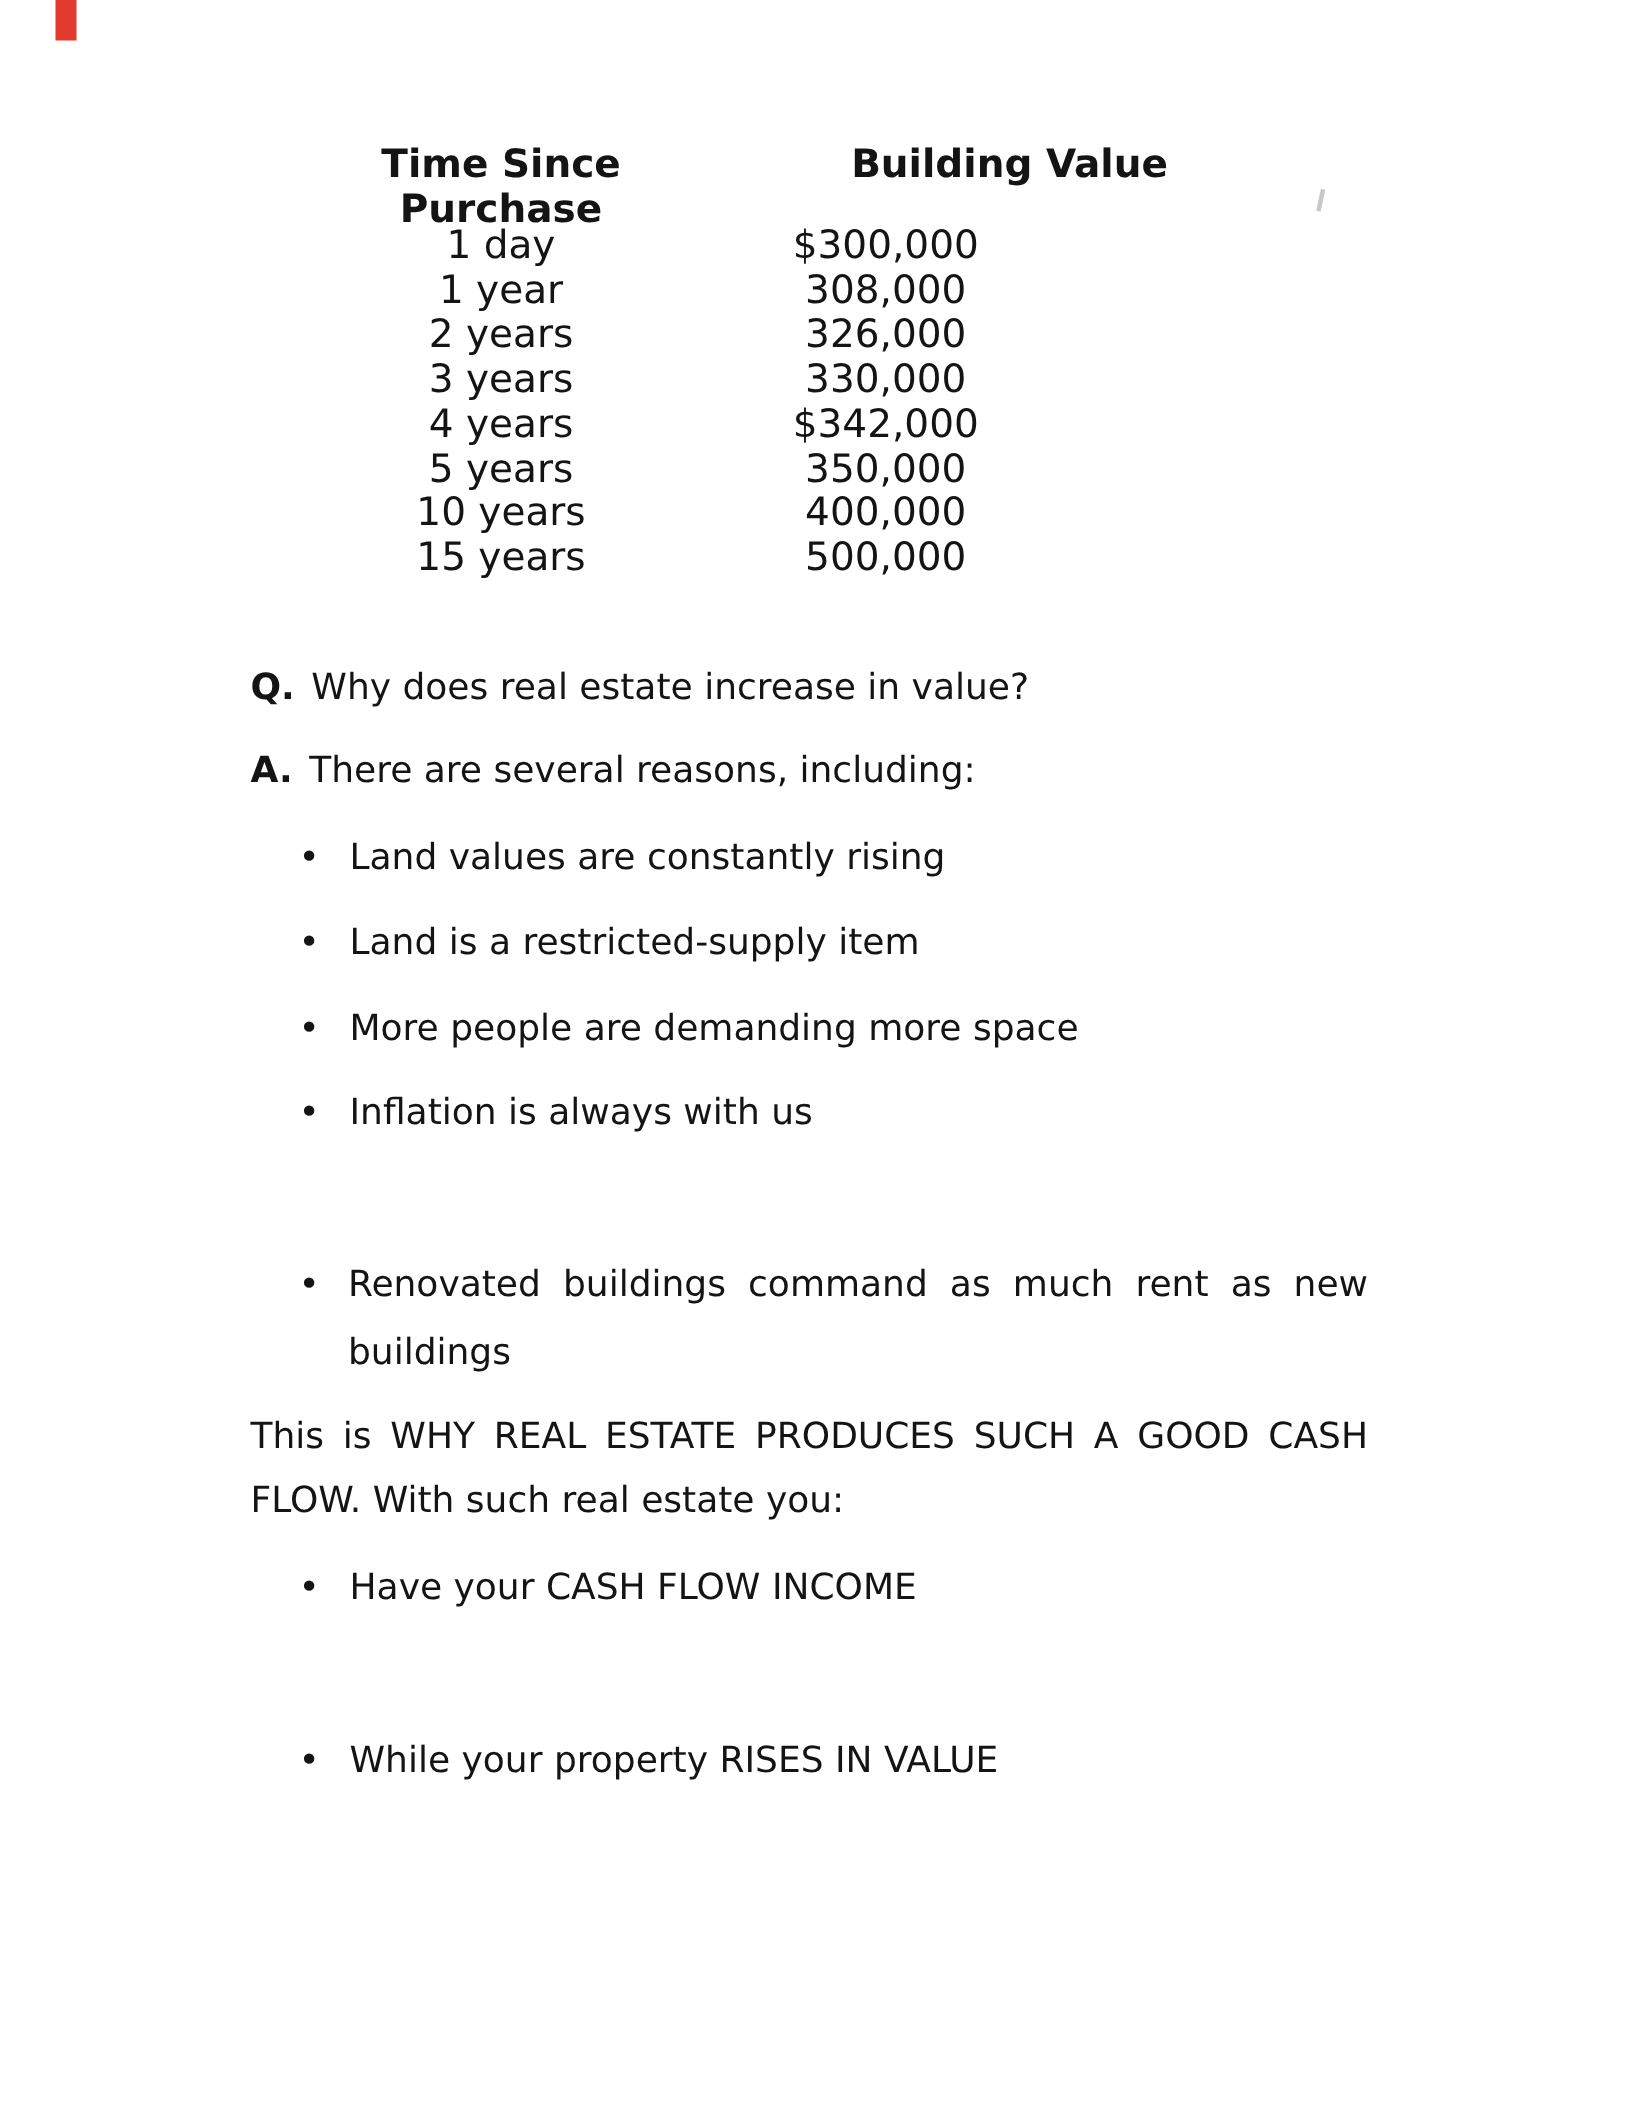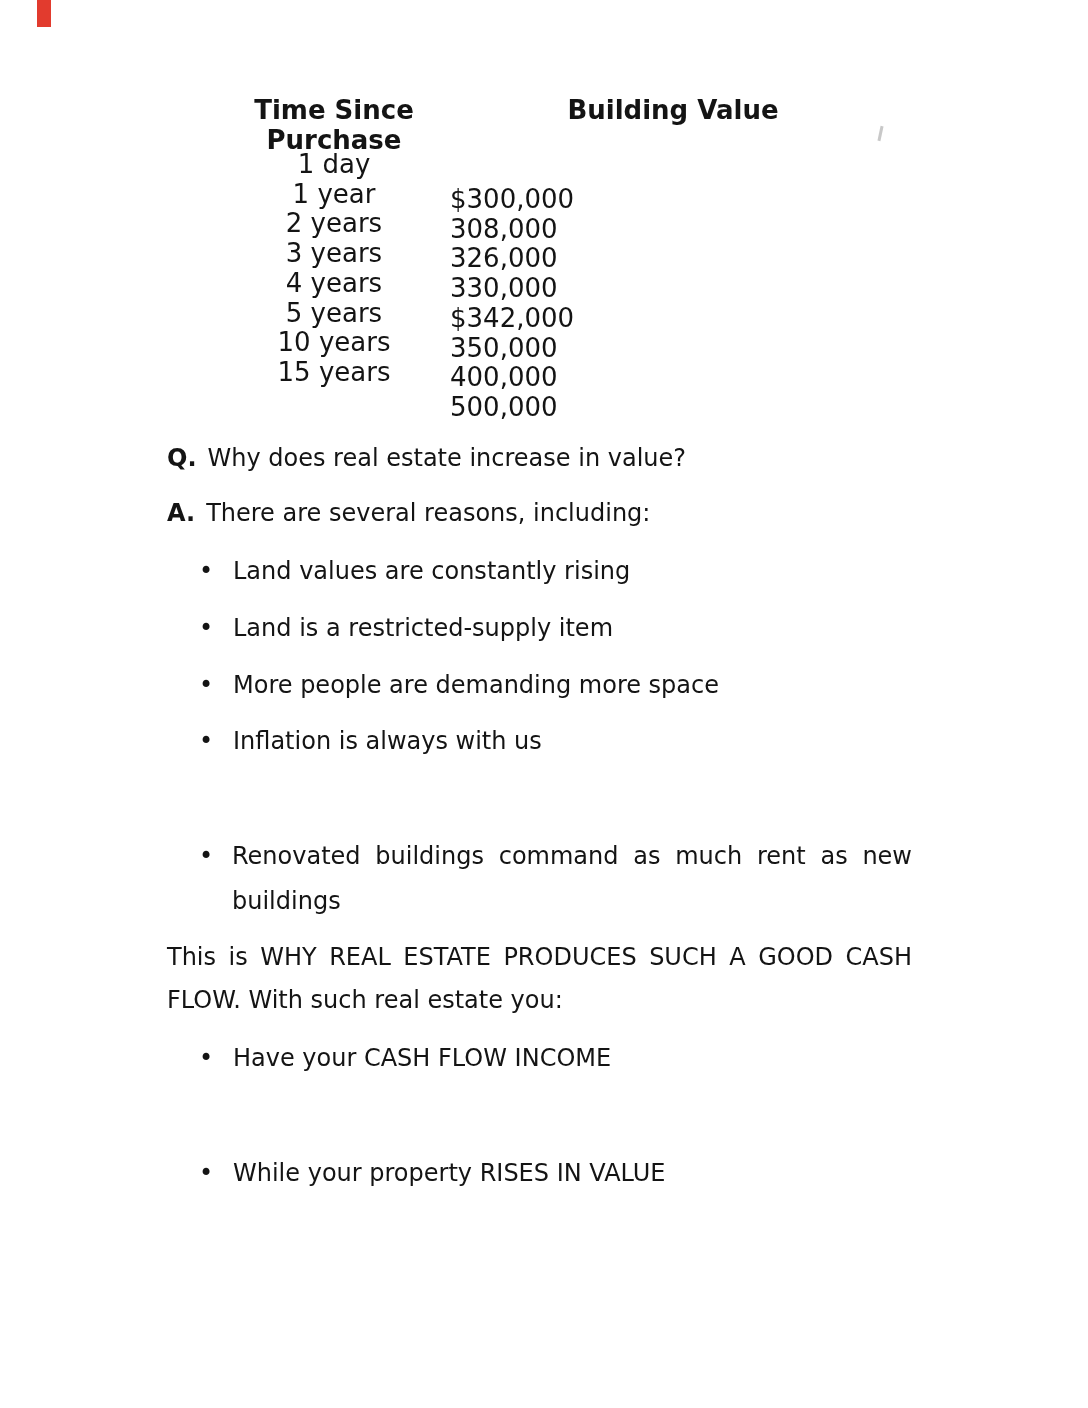--- a/index.html
+++ b/index.html
@@ -11,21 +11,21 @@
     color:#141414;
     overflow:hidden;
   }
   .abs{position:absolute;}
   
   .red-strip{left:37px;top:0;width:14px;height:27px;background:#e23b2e;}
   .gray-mark{left:879px;top:126px;width:3px;height:15px;background:#9a9a9a;opacity:.55;transform:rotate(12deg);}
   
   .tbl-h{font-weight:bold;font-size:26px;text-align:center;width:300px;}
   .t-col{width:300px;left:184px;text-align:center;font-size:26px;line-height:29.7px;}
-  .v-col{width:281px;left:450px;text-align:left;font-size:26px;line-height:29.7px;margin-top:35px;}
+  .v-col{width:281px;left:450px;text-align:center;font-size:26px;line-height:29.7px;}
   
   .body-line{font-size:24px;white-space:nowrap;}
   .qa-prefix{font-weight:bold;margin-right:11px;}
   .bullet{left:199px;font-size:24px;white-space:nowrap;}
   .dot{display:inline-block;width:34px;}
   .jline{font-size:24px;text-align:justify;text-align-last:justify;}
   .pagenum{left:0;top:1244px;width:1084px;text-align:center;font-size:25px;}
 </style>
 </head>
 <body>

